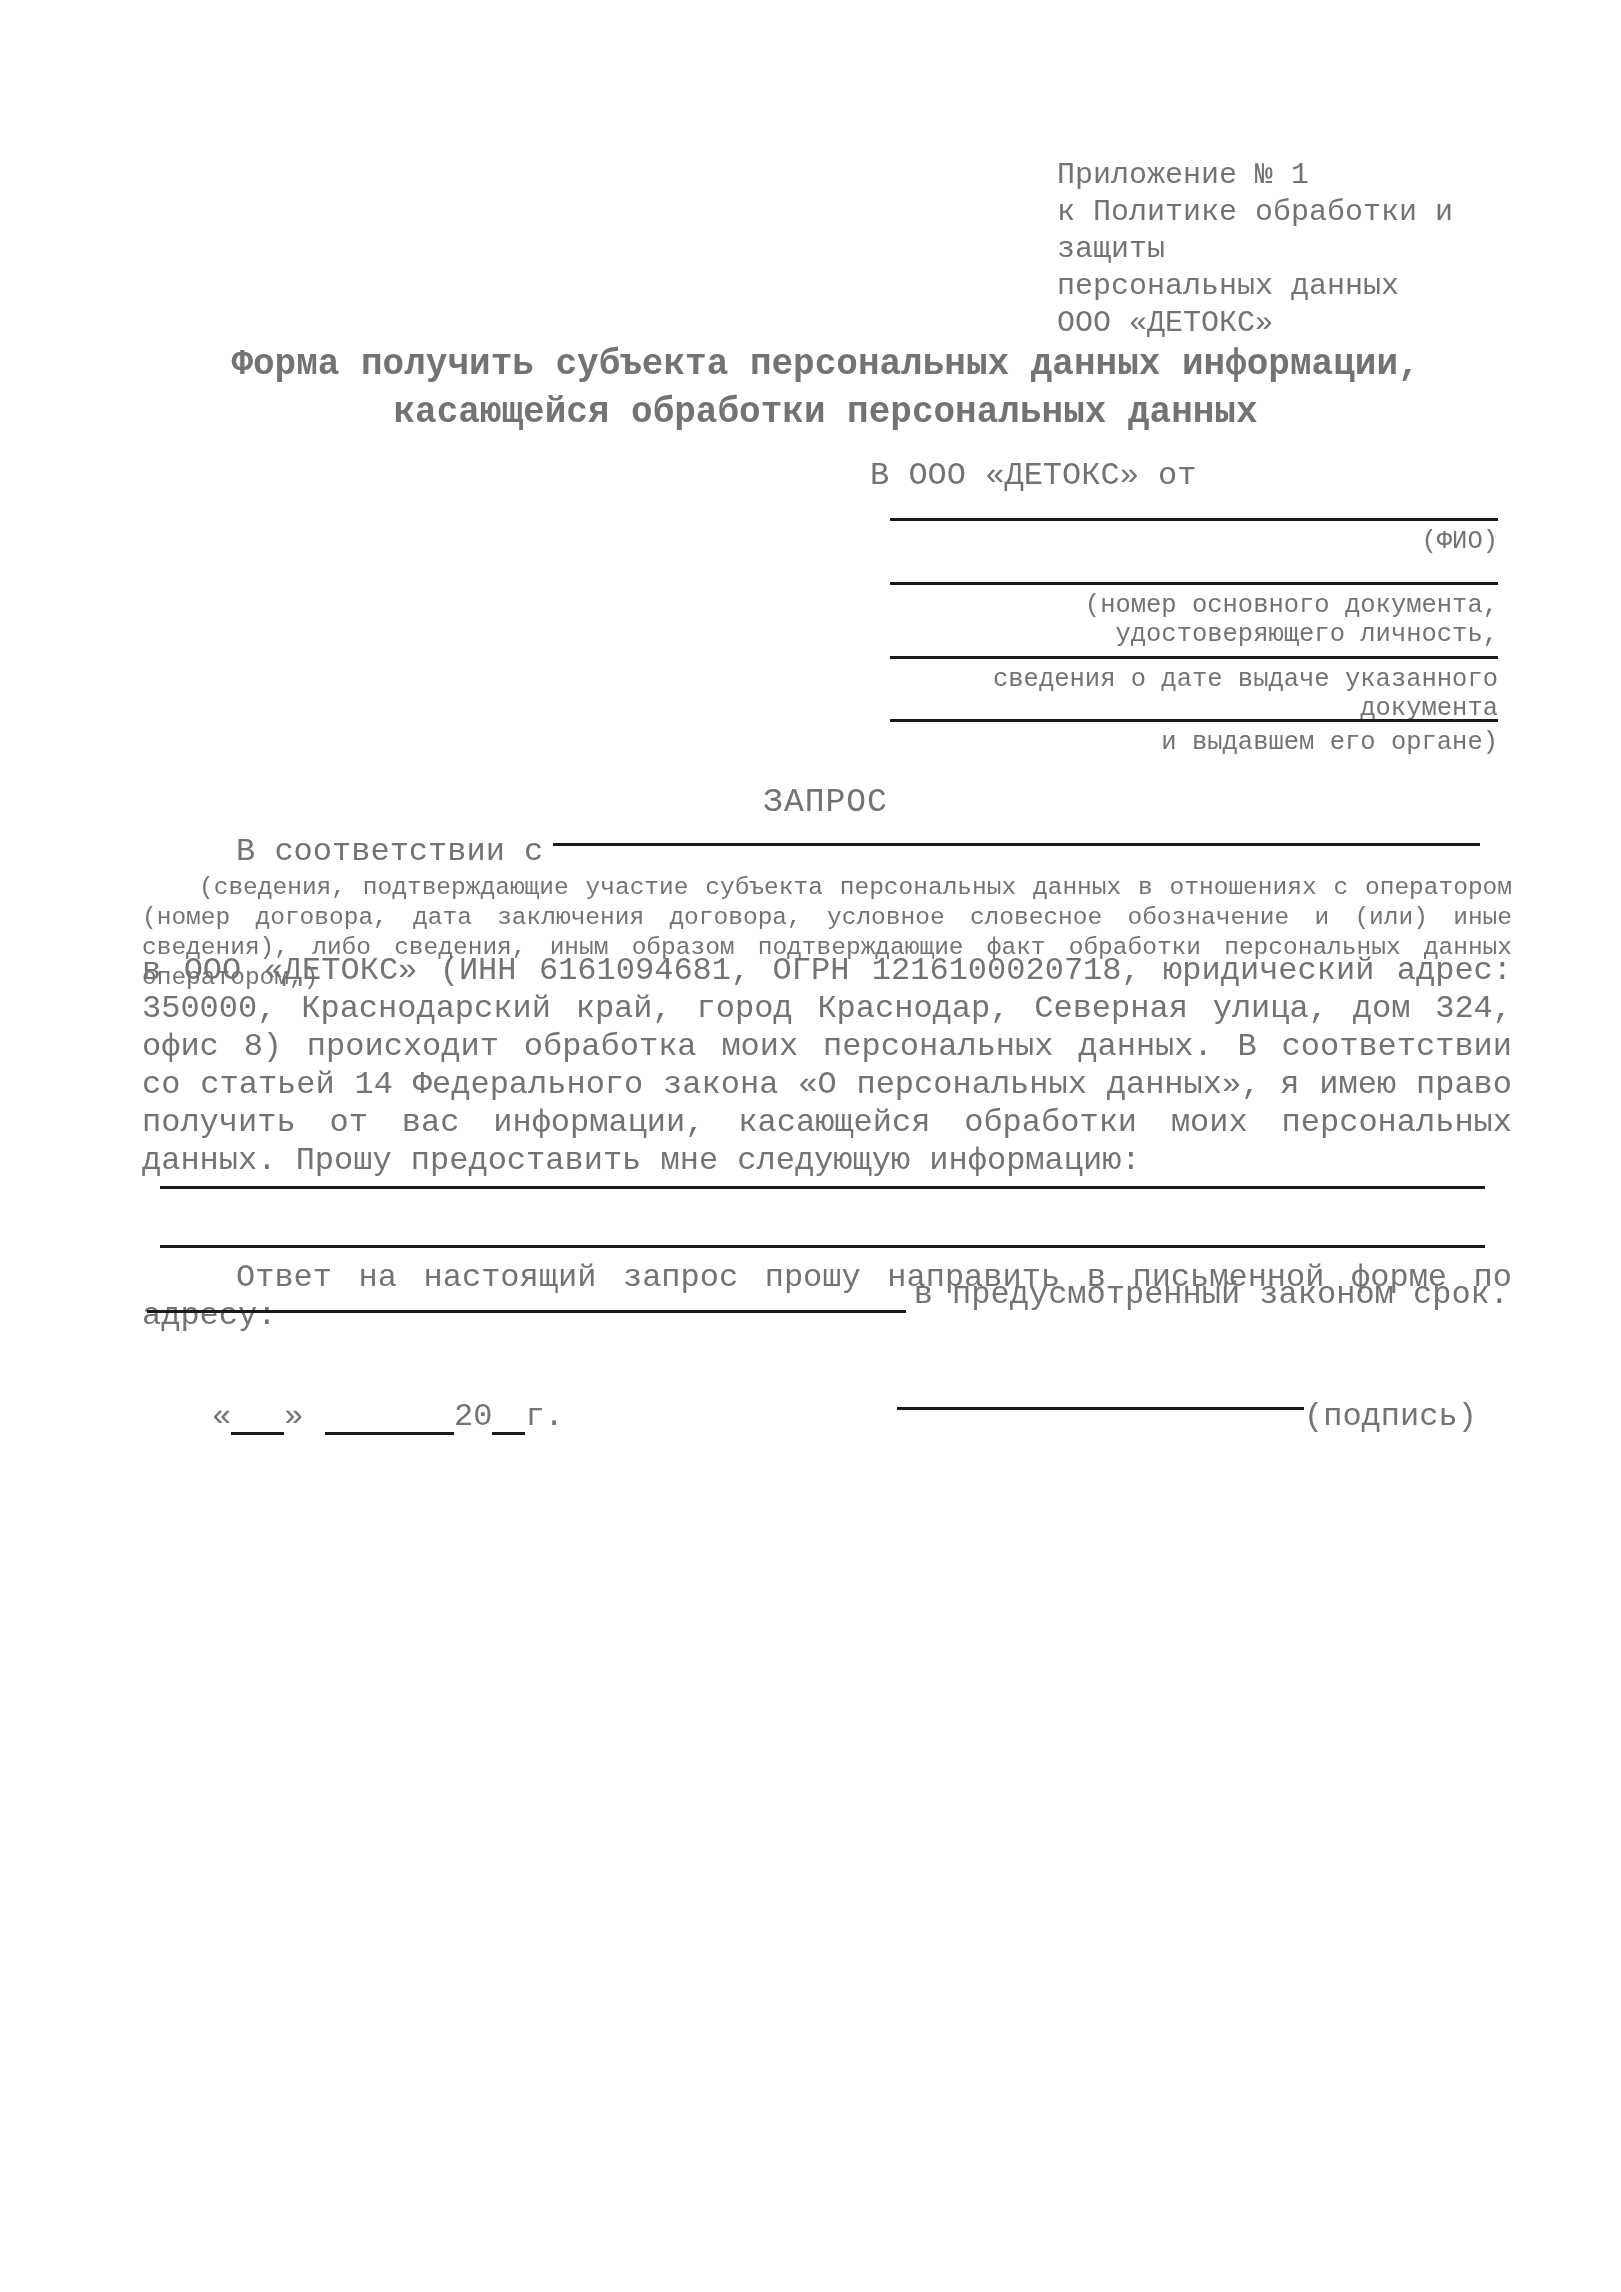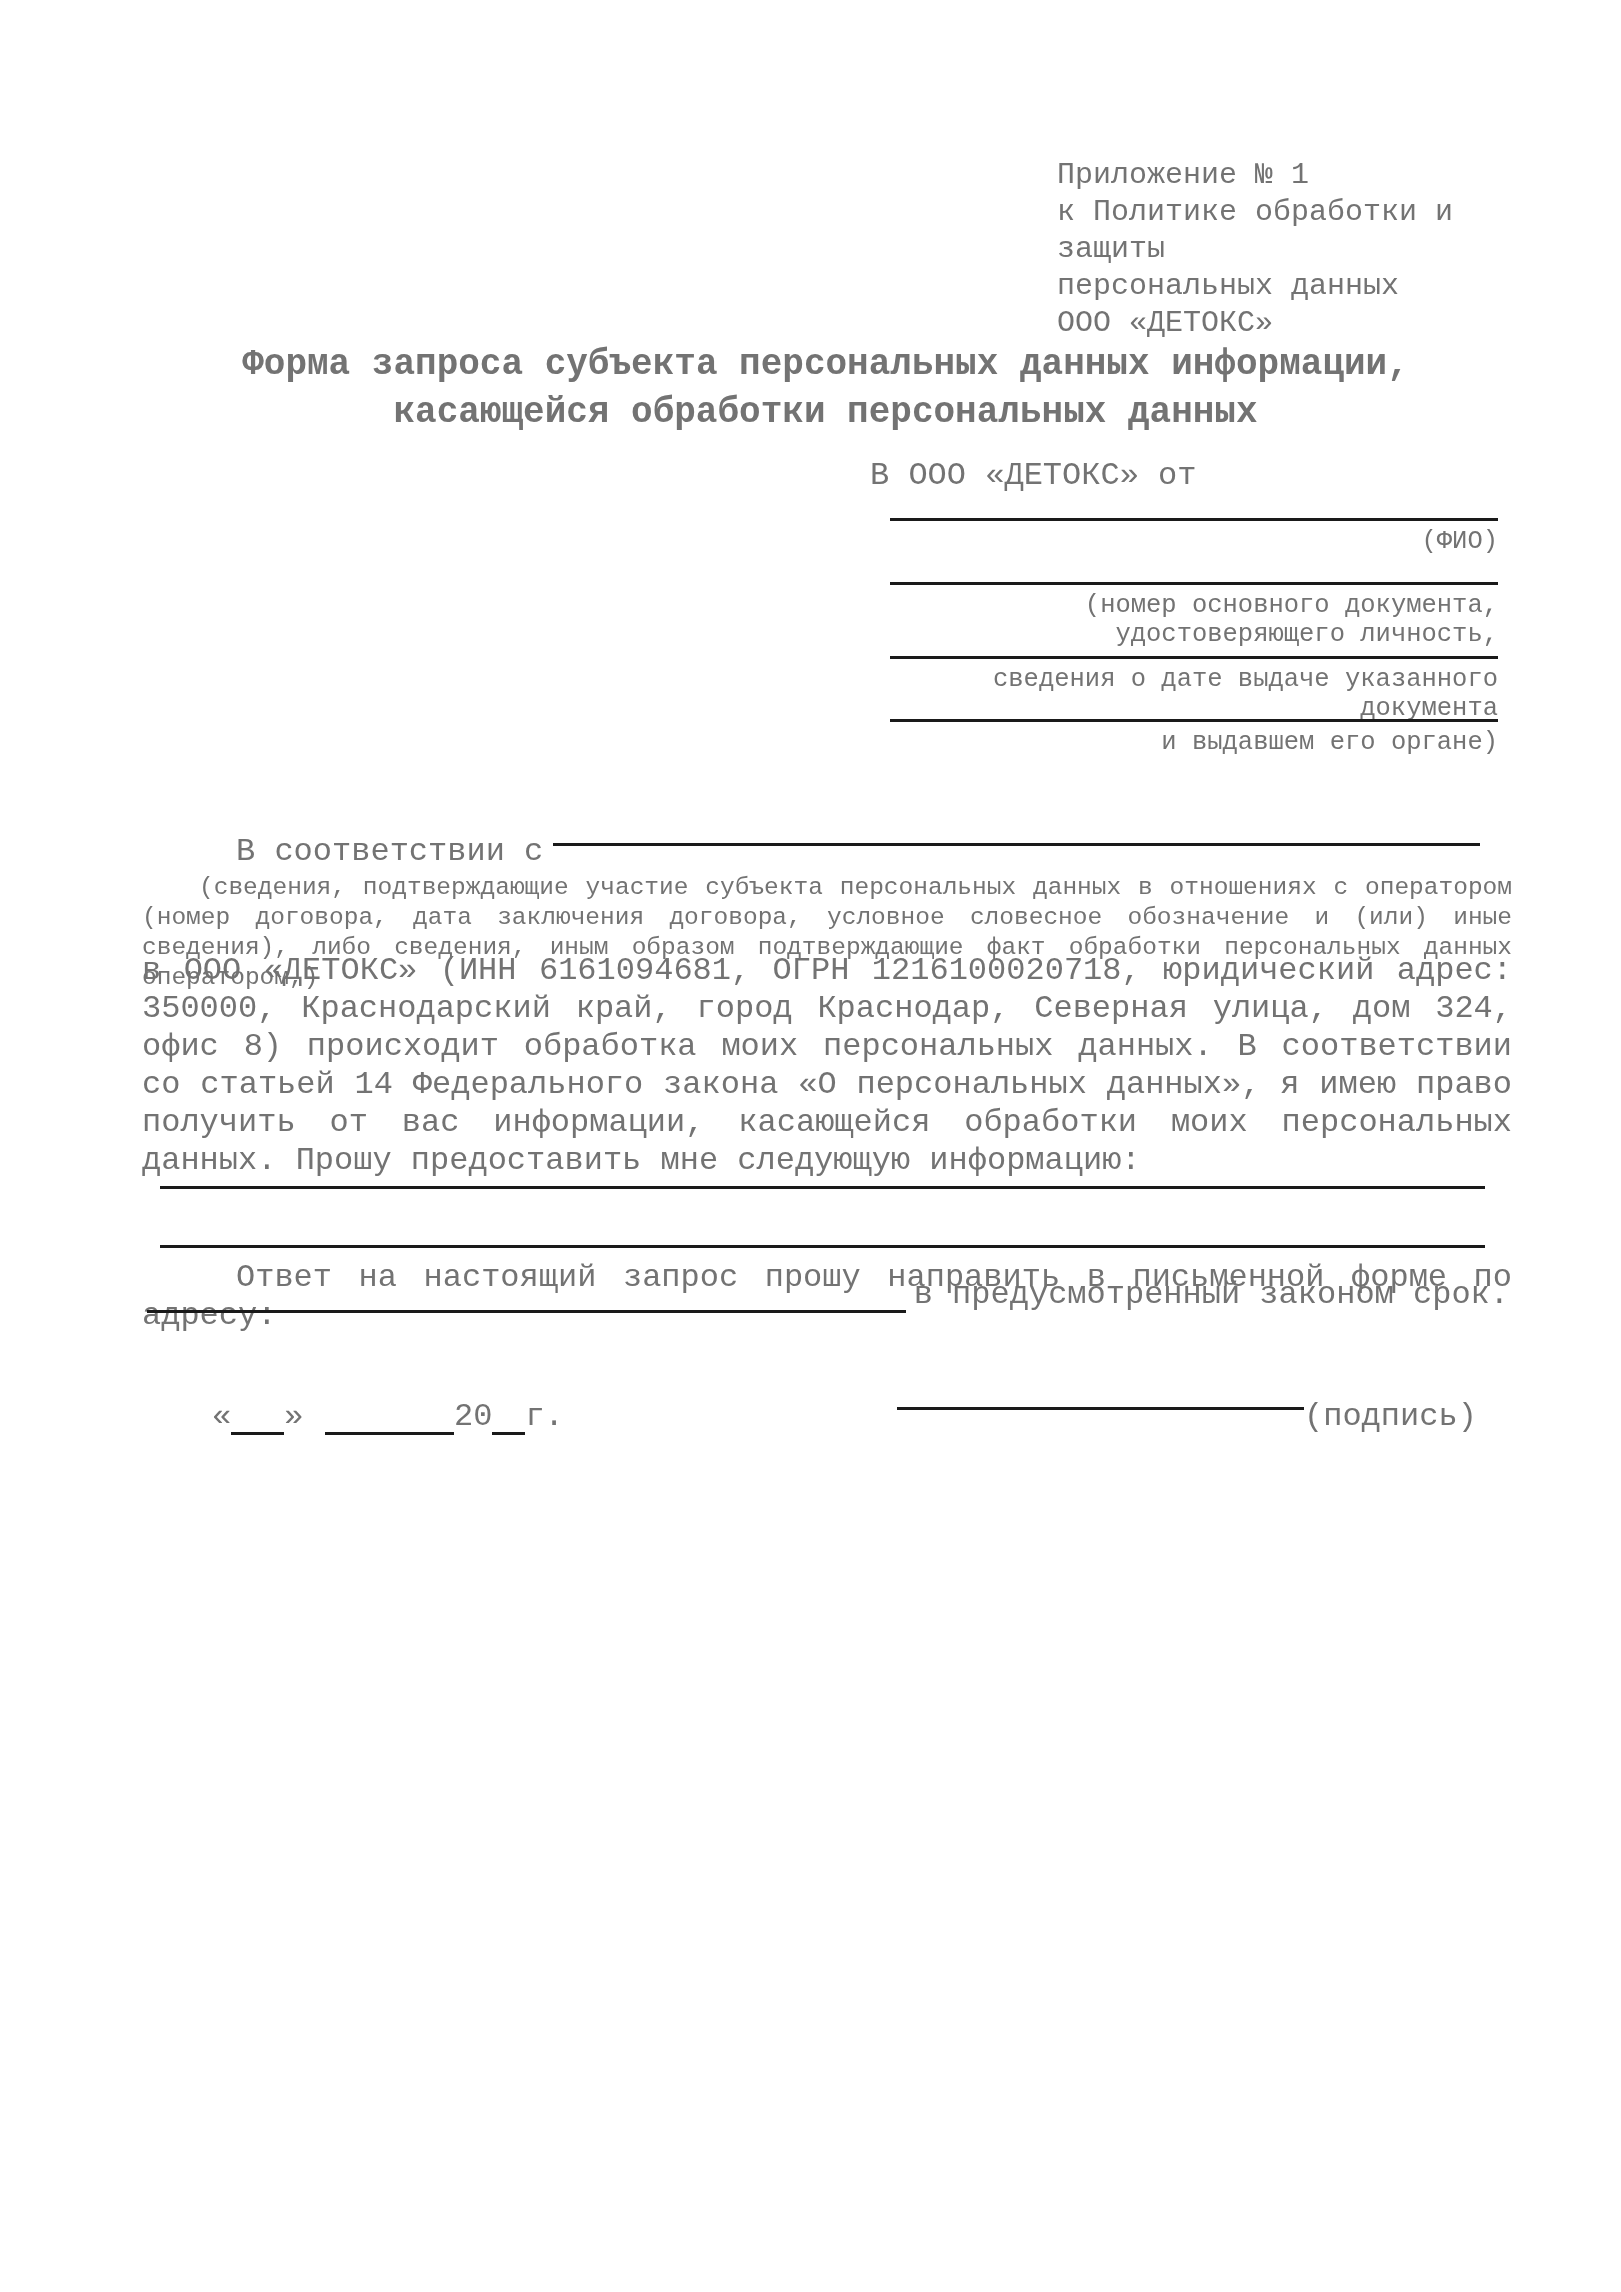--- a/index.html
+++ b/index.html
@@ -112,38 +112,39 @@
 <div class="page">
 
   <div class="abs annex">
     <div>Приложение № 1</div>
     <div>к Политике обработки и защиты</div>
     <div>персональных данных</div>
     <div>ООО «ДЕТОКС»</div>
   </div>
 
   <div class="abs doc-title">
-    <div>Форма запроса субъекта персональных данных информации,</div>
+    <div>Форма получить субъекта персональных данных информации,</div>
     <div>касающейся обработки персональных данных</div>
   </div>
 
   <div class="abs addr-to">В ООО «ДЕТОКС» от</div>
 
   <div class="field-line" style="top:518px"></div>
   <div class="field-caption" style="top:527px">(ФИО)</div>
 
   <div class="field-line" style="top:582px"></div>
   <div class="field-caption" style="top:591px">(номер основного документа, удостоверяющего личность,</div>
 
   <div class="field-line" style="top:656px"></div>
   <div class="field-caption" style="top:665px">сведения о дате выдаче указанного документа</div>
 
   <div class="field-line" style="top:719px"></div>
   <div class="field-caption" style="top:728px">и выдавшем его органе)</div>
 
+  <div class="abs zapros">ЗАПРОС</div>
 
   <div class="abs intro-row">
     <span class="intro-indent"></span>
     <span>В соответствии с</span>
     <span class="fill-line"></span>
   </div>
 
   <div class="abs footnote">(сведения, подтверждающие участие субъекта персональных данных в отношениях с оператором (номер договора, дата заключения договора, условное словесное обозначение и (или) иные сведения), либо сведения, иным образом подтверждающие факт обработки персональных данных оператором,)</div>
 
   <div class="abs body-par">в ООО «ДЕТОКС» (ИНН 6161094681, ОГРН 1216100020718, юридический адрес: 350000, Краснодарский край, город Краснодар, Северная улица, дом 324, офис 8) происходит обработка моих персональных данных. В соответствии со статьей 14 Федерального закона «О персональных данных», я имею право получить от вас информации, касающейся обработки моих персональных данных. Прошу предоставить мне следующую информацию:</div>

